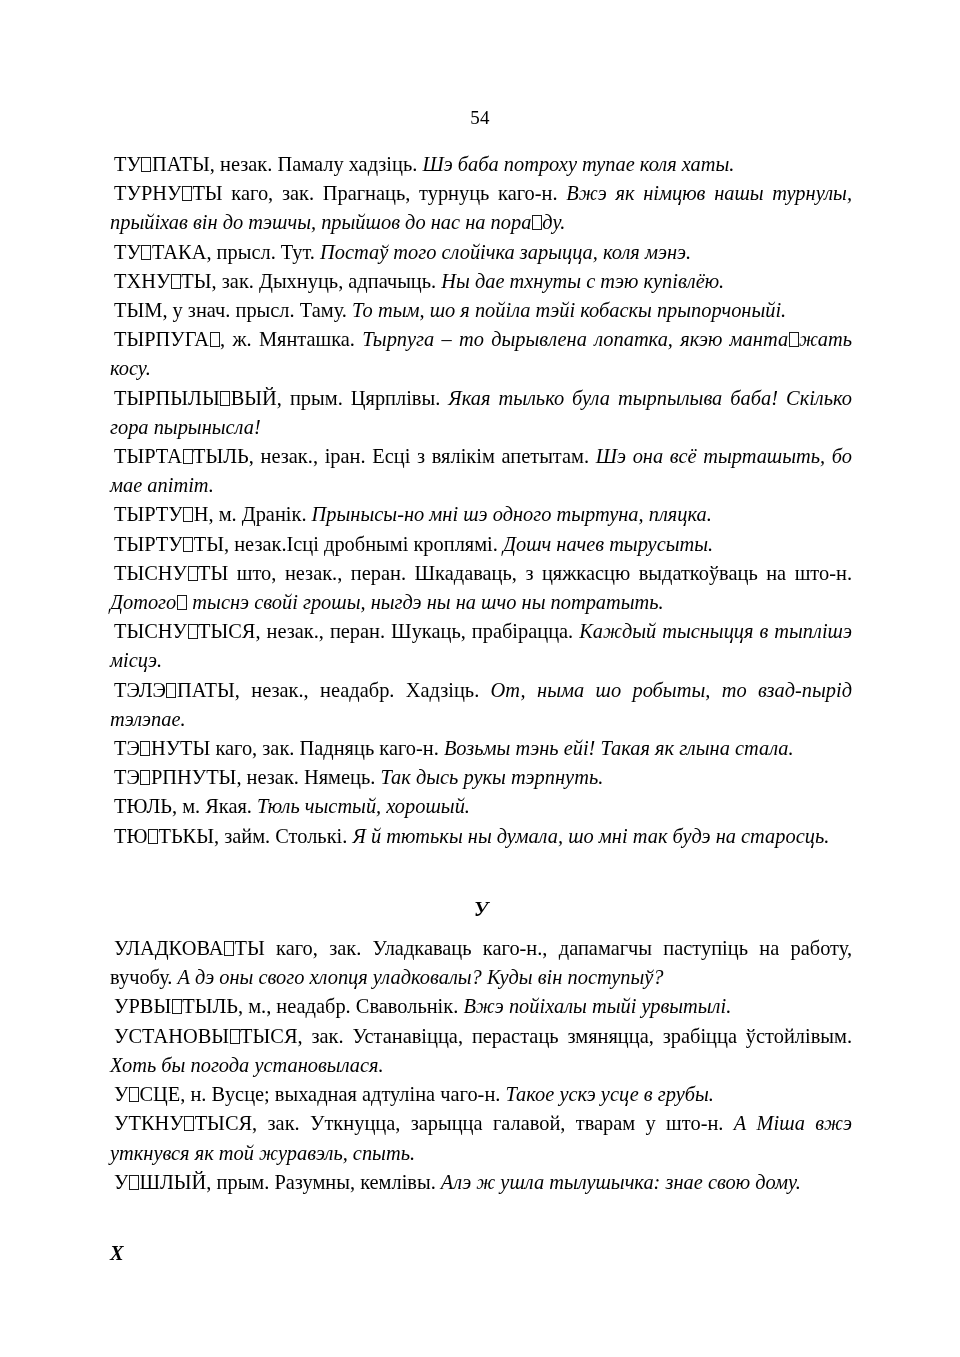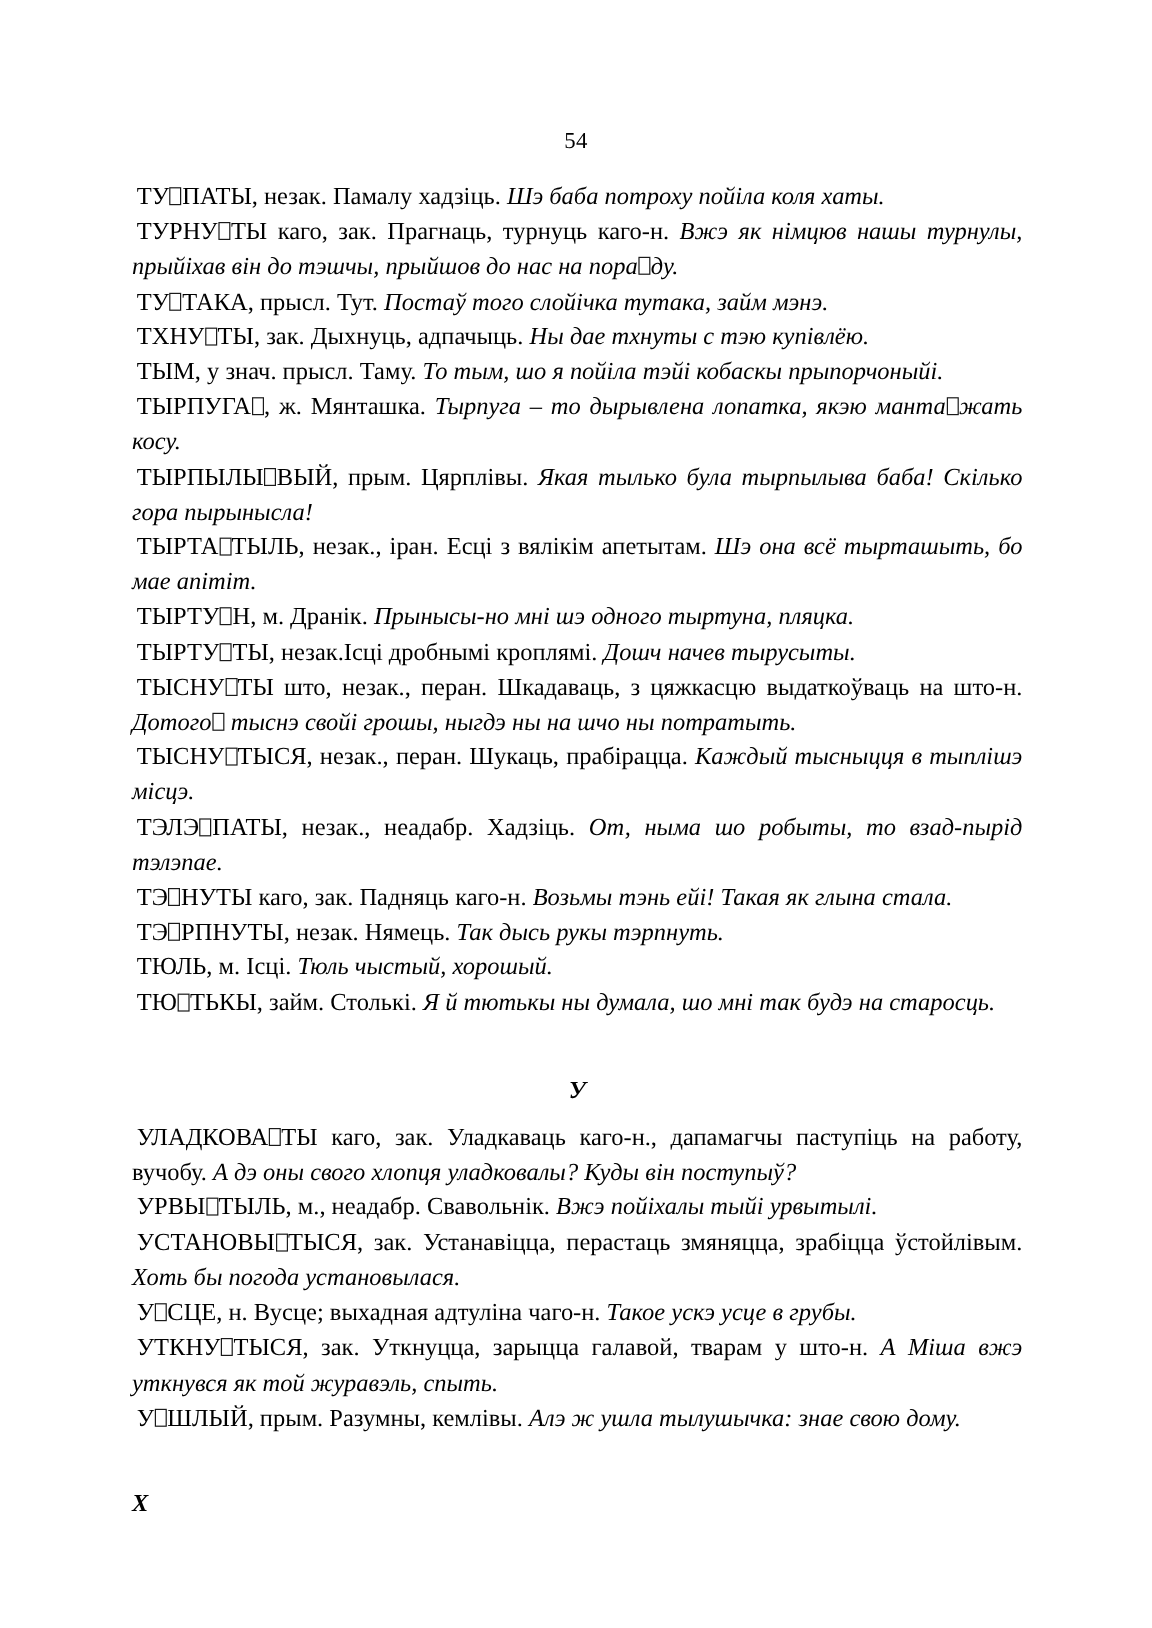--- a/index.html
+++ b/index.html
@@ -92,25 +92,25 @@
 </style>
 </head>
 <body>
 
 <div class="page">
 
   <div class="folio">54</div>
 
   <div class="textblock">
 
-    <p class="entry"><span class="hw">ТУ</span><span class="box"></span><span class="hw">ПАТЫ</span><span class="lbl">, незак.</span><span class="def"> Памалу хадзіць.</span><span class="ex"> Шэ баба потроху пойіла коля хаты.</span></p>
+    <p class="entry"><span class="hw">ТУ</span><span class="box"></span><span class="hw">ПАТЫ</span><span class="lbl">, незак.</span><span class="def"> Памалу хадзіць.</span><span class="ex"> Шэ баба потроху тупае коля хаты.</span></p>
 
     <p class="entry"><span class="hw">ТУРНУ</span><span class="box"></span><span class="hw">ТЫ</span><span class="lbl"> каго,</span><span class="def"> зак.</span><span class="def"> Прагнаць, турнуць каго-н.</span><span class="ex"> Вжэ як німцюв нашы турнулы, прыйіхав він до тэшчы, прыйшов до нас на пора</span><span class="box"></span><span class="ex">ду.</span></p>
 
-    <p class="entry"><span class="hw">ТУ</span><span class="box"></span><span class="hw">ТАКА</span><span class="lbl">, прысл.</span><span class="def"> Тут.</span><span class="ex"> Постаў того слойічка тутака, займ мэнэ.</span></p>
+    <p class="entry"><span class="hw">ТУ</span><span class="box"></span><span class="hw">ТАКА</span><span class="lbl">, прысл.</span><span class="def"> Тут.</span><span class="ex"> Постаў того слойічка зарыцца, коля мэнэ.</span></p>
 
     <p class="entry"><span class="hw">ТХНУ</span><span class="box"></span><span class="hw">ТЫ</span><span class="lbl">, зак.</span><span class="def"> Дыхнуць, адпачыць.</span><span class="ex"> Ны дае тхнуты с тэю купівлёю.</span></p>
 
     <p class="entry"><span class="hw">ТЫМ</span><span class="lbl">, у знач. прысл.</span><span class="def"> Таму.</span><span class="ex"> То тым, шо я пойіла тэйі кобаскы прыпорчоныйі.</span></p>
 
     <p class="entry"><span class="hw">ТЫРПУГА</span><span class="box"></span><span class="lbl">, ж.</span><span class="def"> Мянташка.</span><span class="ex"> Тырпуга – то дырывлена лопатка, якэю манта</span><span class="box"></span><span class="ex">жать косу.</span></p>
 
     <p class="entry"><span class="hw">ТЫРПЫЛЫ</span><span class="box"></span><span class="hw">ВЫЙ</span><span class="lbl">, прым.</span><span class="def"> Цярплівы.</span><span class="ex"> Якая тылько була тырпылыва баба! Скілько гора пырынысла!</span></p>
 
     <p class="entry"><span class="hw">ТЫРТА</span><span class="box"></span><span class="hw">ТЫЛЬ</span><span class="lbl">, незак., іран.</span><span class="def"> Есці з вялікім апетытам.</span><span class="ex"> Шэ она всё тырташыть, бо мае апітіт.</span></p>
@@ -122,21 +122,21 @@
     <p class="entry"><span class="hw">ТЫСНУ</span><span class="box"></span><span class="hw">ТЫ</span><span class="lbl"> што, незак., перан.</span><span class="def"> Шкадаваць, з цяжкасцю выдаткоўваць на што-н.</span><span class="ex"> Дотого</span><span class="box"></span><span class="ex"> тыснэ свойі грошы, ныгдэ ны на шчо ны потратыть.</span></p>
 
     <p class="entry"><span class="hw">ТЫСНУ</span><span class="box"></span><span class="hw">ТЫСЯ</span><span class="lbl">, незак., перан.</span><span class="def"> Шукаць, прабірацца.</span><span class="ex"> Каждый тысныцця в тыплішэ місцэ.</span></p>
 
     <p class="entry"><span class="hw">ТЭЛЭ</span><span class="box"></span><span class="hw">ПАТЫ</span><span class="lbl">, незак., неадабр.</span><span class="def">  Хадзіць.</span><span class="ex"> От, ныма шо робыты, то взад-пырід тэлэпае.</span></p>
 
     <p class="entry"><span class="hw">ТЭ</span><span class="box"></span><span class="hw">НУТЫ</span><span class="lbl"> каго, зак.</span><span class="def"> Падняць каго-н.</span><span class="ex"> Возьмы тэнь ейі! Такая як глына стала.</span></p>
 
     <p class="entry"><span class="hw">ТЭ</span><span class="box"></span><span class="hw">РПНУТЫ</span><span class="lbl">, незак.</span><span class="def"> Нямець.</span><span class="ex"> Так дысь рукы тэрпнуть.</span></p>
 
-    <p class="entry"><span class="hw">ТЮЛЬ</span><span class="lbl">, м.</span><span class="def"> Ісці.</span><span class="ex"> Тюль чыстый, хорошый.</span></p>
+    <p class="entry"><span class="hw">ТЮЛЬ</span><span class="lbl">, м.</span><span class="def"> Якая.</span><span class="ex"> Тюль чыстый, хорошый.</span></p>
 
     <p class="entry"><span class="hw">ТЮ</span><span class="box"></span><span class="hw">ТЬКЫ</span><span class="lbl">, займ.</span><span class="def"> Столькі.</span><span class="ex"> Я й тютькы ны думала, шо мні так будэ на старосць.</span></p>
 
     <div class="gap-before-u"></div>
 
     <p class="entry sectionhead">У</p>
 
     <div class="gap-after-u"></div>
 
     <p class="entry"><span class="hw">УЛАДКОВА</span><span class="box"></span><span class="hw">ТЫ</span><span class="lbl"> каго, зак.</span><span class="def"> Уладкаваць каго-н., дапамагчы паступіць на работу, вучобу.</span><span class="ex"> А дэ оны свого хлопця уладковалы? Куды він поступыў?</span></p>

